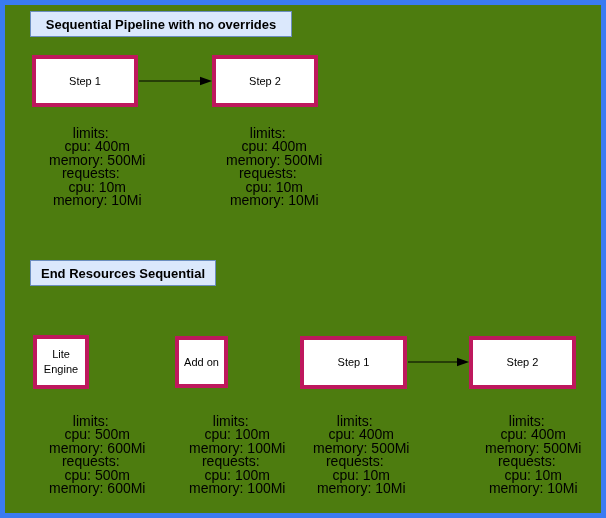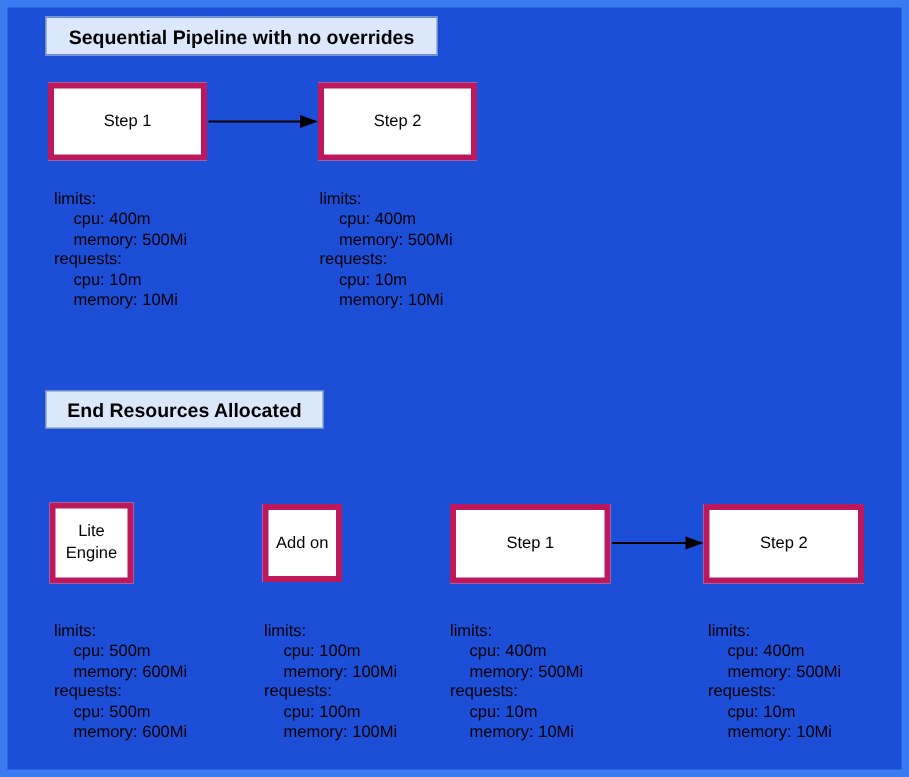--- a/index.html
+++ b/index.html
@@ -1,20 +1,20 @@
 <!DOCTYPE html>
 <html><head>
 <meta charset="utf-8">
 <style>
   html, body { margin: 0; padding: 0; background: #ffffff; }
   .canvas {
     position: relative;
     width: 606px;
     height: 518px;
-    background: #1d4ed8;
+    background: #4d7c0f;
     font-family: "Liberation Sans", "DejaVu Sans", sans-serif;
     color: #000000;
     overflow: hidden;
   }
   .frame {
     position: absolute;
     inset: 0;
     border: 5px solid #3a7bf2;
     pointer-events: none;
     box-sizing: border-box;
@@ -40,23 +40,24 @@
     align-items: center;
     justify-content: center;
     text-align: center;
     font-size: 11px;
     line-height: 15px;
     padding: 2px;
   }
   .arrow { position: absolute; overflow: visible; }
   .res {
     position: absolute;
-    font-size: 11px;
+    font-size: 14px;
     line-height: 13.4px;
     white-space: nowrap;
+    text-align: center;
   }
   .res .ind { padding-left: 13px; }
 </style>
 </head>
 <body>
 
 <div class="canvas">
 
   <div class="title-box" style="left:30px; top:11px; width:262px; height:26px;">Sequential Pipeline with no overrides</div>
 
@@ -80,21 +81,21 @@
 
   <div class="res" style="left:213px; top:127px;">
     <div>limits:</div>
     <div class="ind"><span>cpu:</span> <span>400m</span></div>
     <div class="ind"><span>memory:</span> <span>500Mi</span></div>
     <div>requests:</div>
     <div class="ind"><span>cpu:</span> <span>10m</span></div>
     <div class="ind"><span>memory:</span> <span>10Mi</span></div>
   </div>
 
-  <div class="title-box" style="left:30px; top:260px; width:186px; height:26px;">End Resources Allocated</div>
+  <div class="title-box" style="left:30px; top:260px; width:186px; height:26px;">End Resources Sequential</div>
 
   <div class="node" style="left:175px; top:336px; width:53px; height:52px;">Add on</div>
 
   <div class="node" style="left:33px; top:335px; width:56px; height:54px;">Lite Engine</div>
 
   <div class="node" style="left:300px; top:336px; width:107px; height:53px;">Step 1</div>
 
   <div class="node" style="left:469px; top:336px; width:107px; height:53px;">Step 2</div>
 
   <svg class="arrow" style="left:407px; top:354px;" width="63" height="16" viewBox="0 0 63 16">

